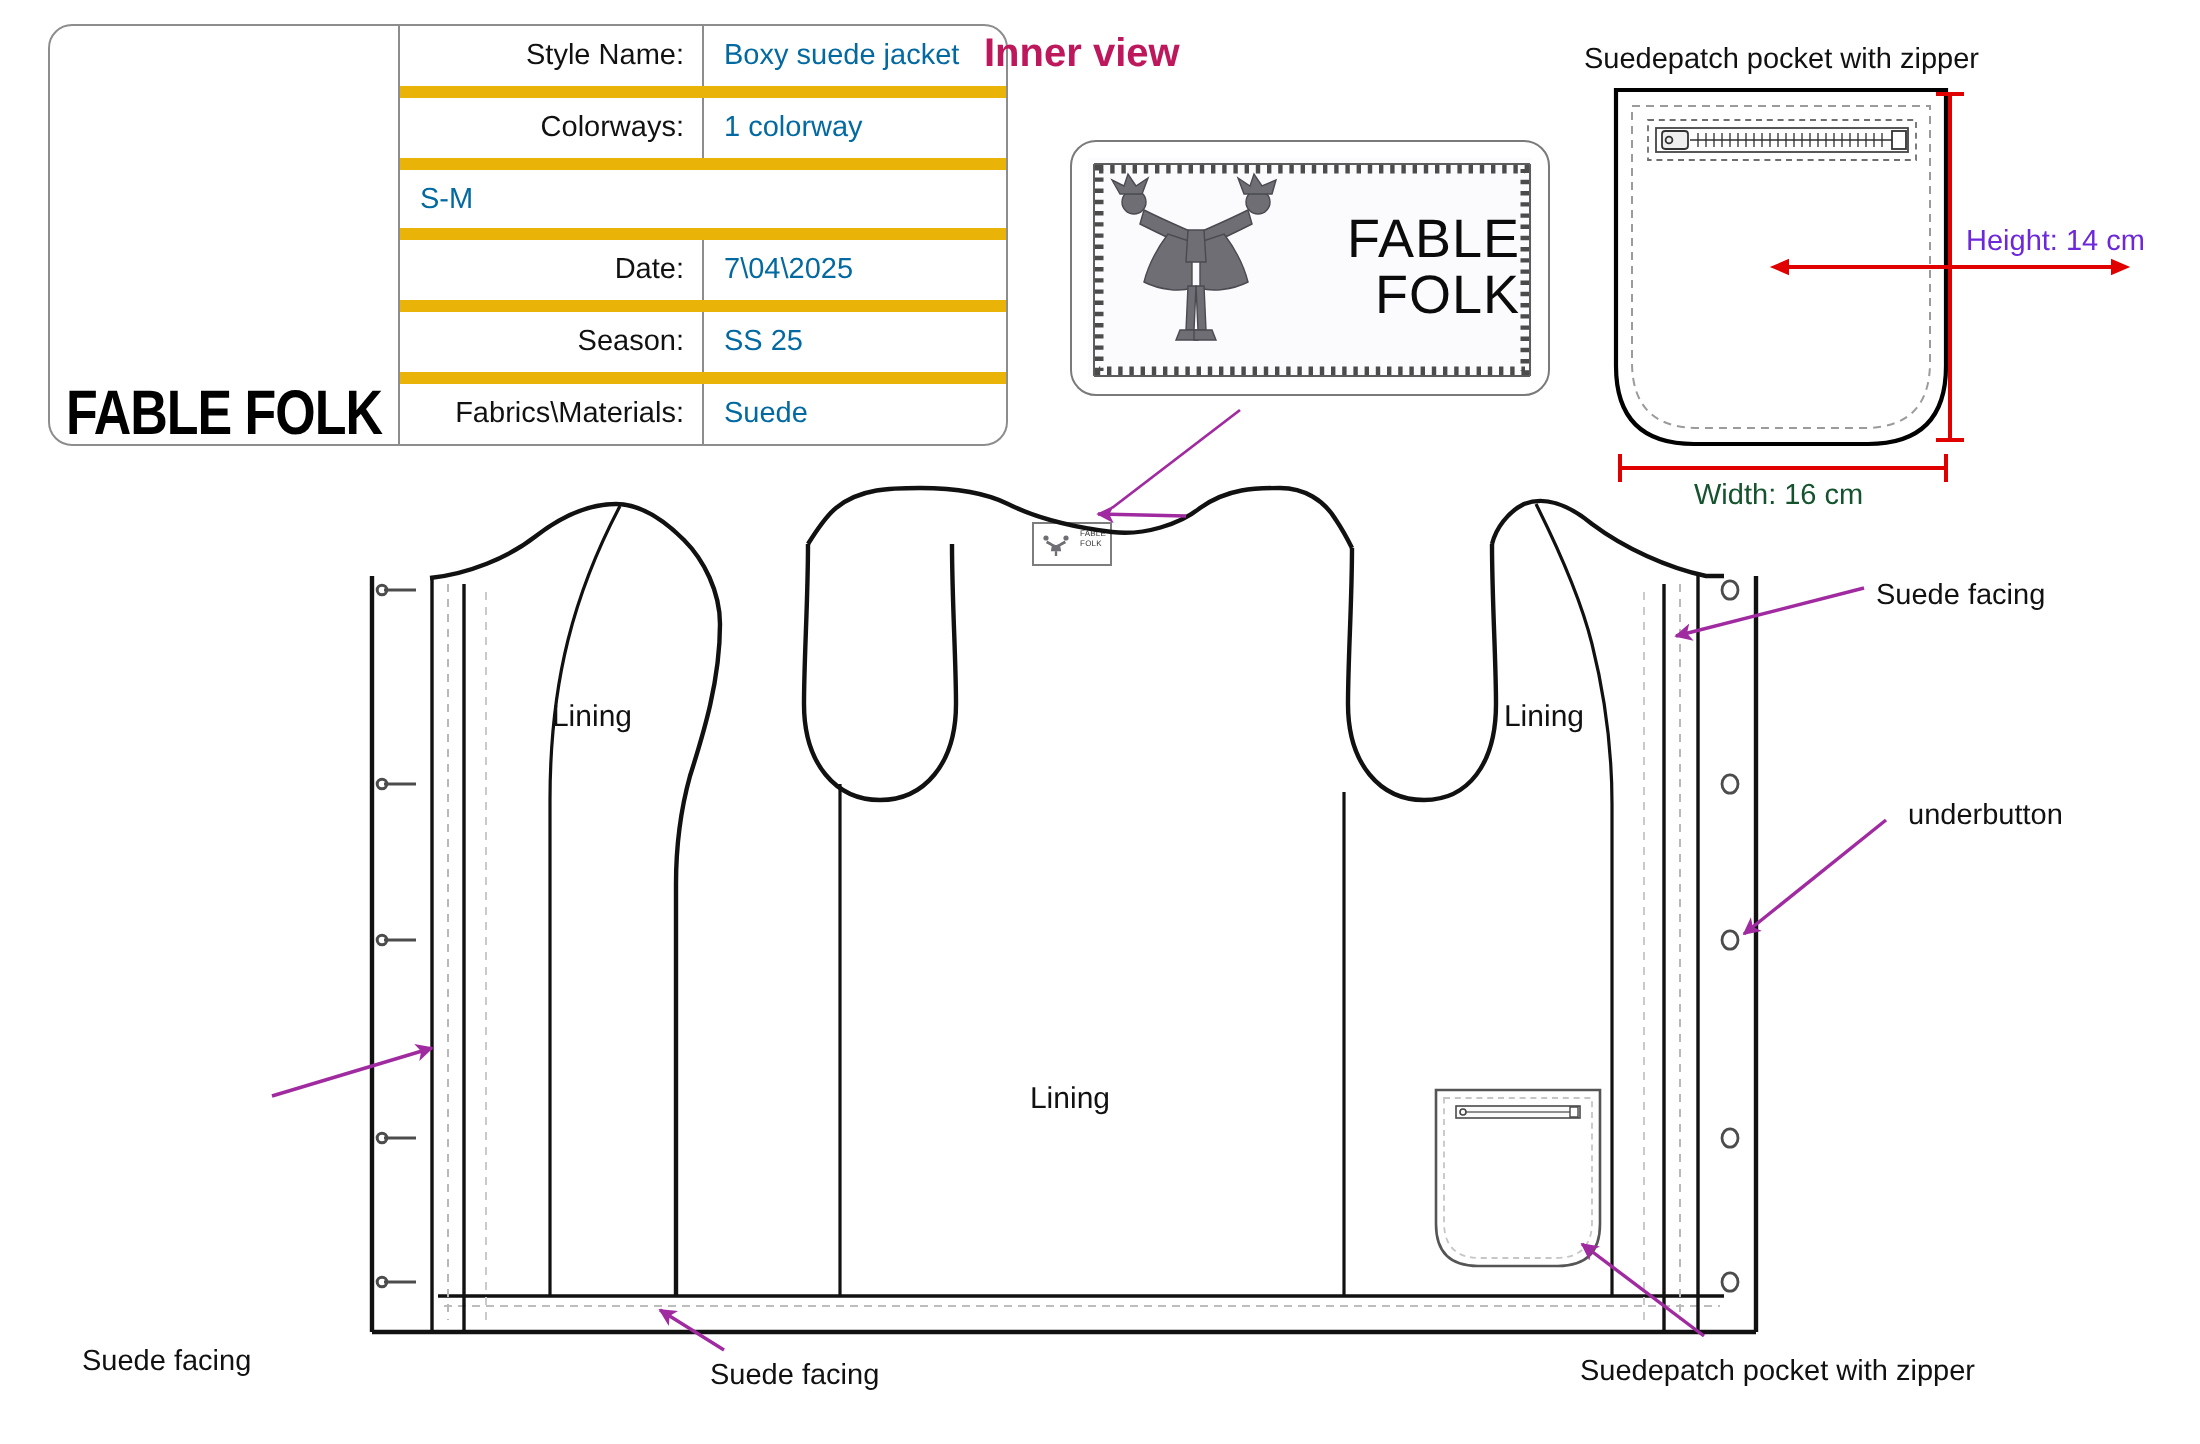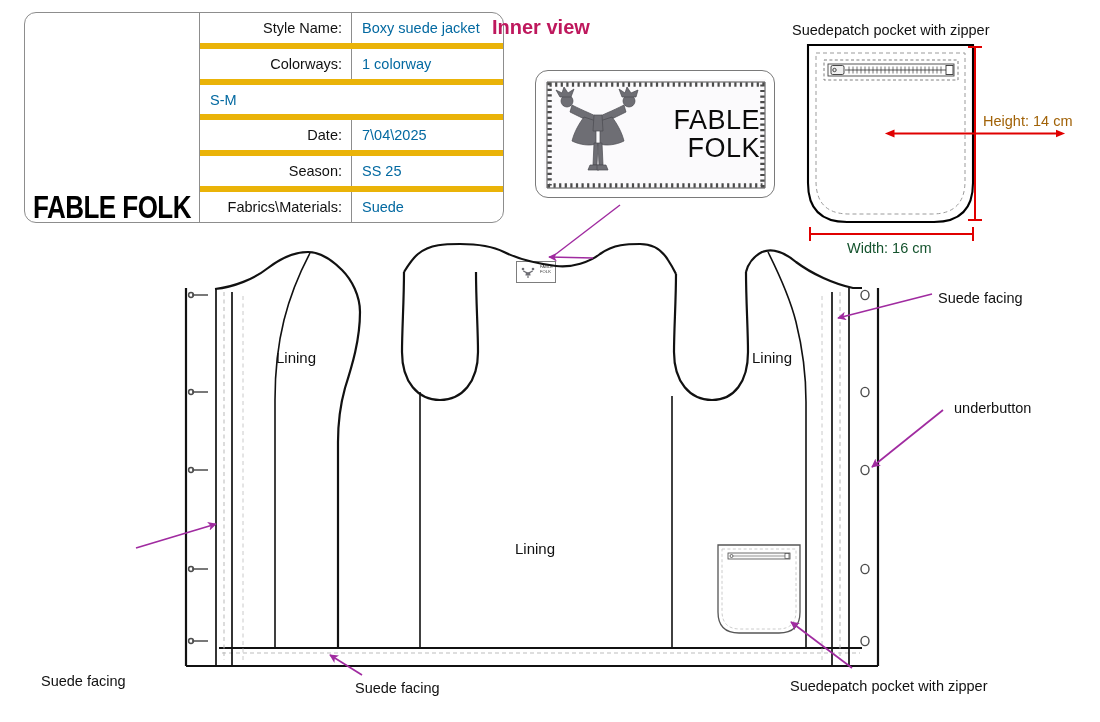--- a/index.html
+++ b/index.html
@@ -70,21 +70,21 @@
   .inner-view-title {
     position: absolute; left: 492px; top: 16px;
     font-size: 20px; font-weight: 700; color: #be185d;
   }
   .pocket-caption {
     position: absolute; left: 792px; top: 22px;
     font-size: 14.5px; color: #111; white-space: nowrap;
   }
   .dim-height-label {
     position: absolute; left: 983px; top: 113px;
-    font-size: 14.5px; color: #a16207; white-space: nowrap;
+    font-size: 14.5px; color: #6d28d9; white-space: nowrap;
   }
   .dim-width-label {
     position: absolute; left: 847px; top: 240px;
     font-size: 14.5px; color: #14532d; white-space: nowrap;
   }
 
   
   .anno {
     position: absolute;
     font-size: 14.5px;

